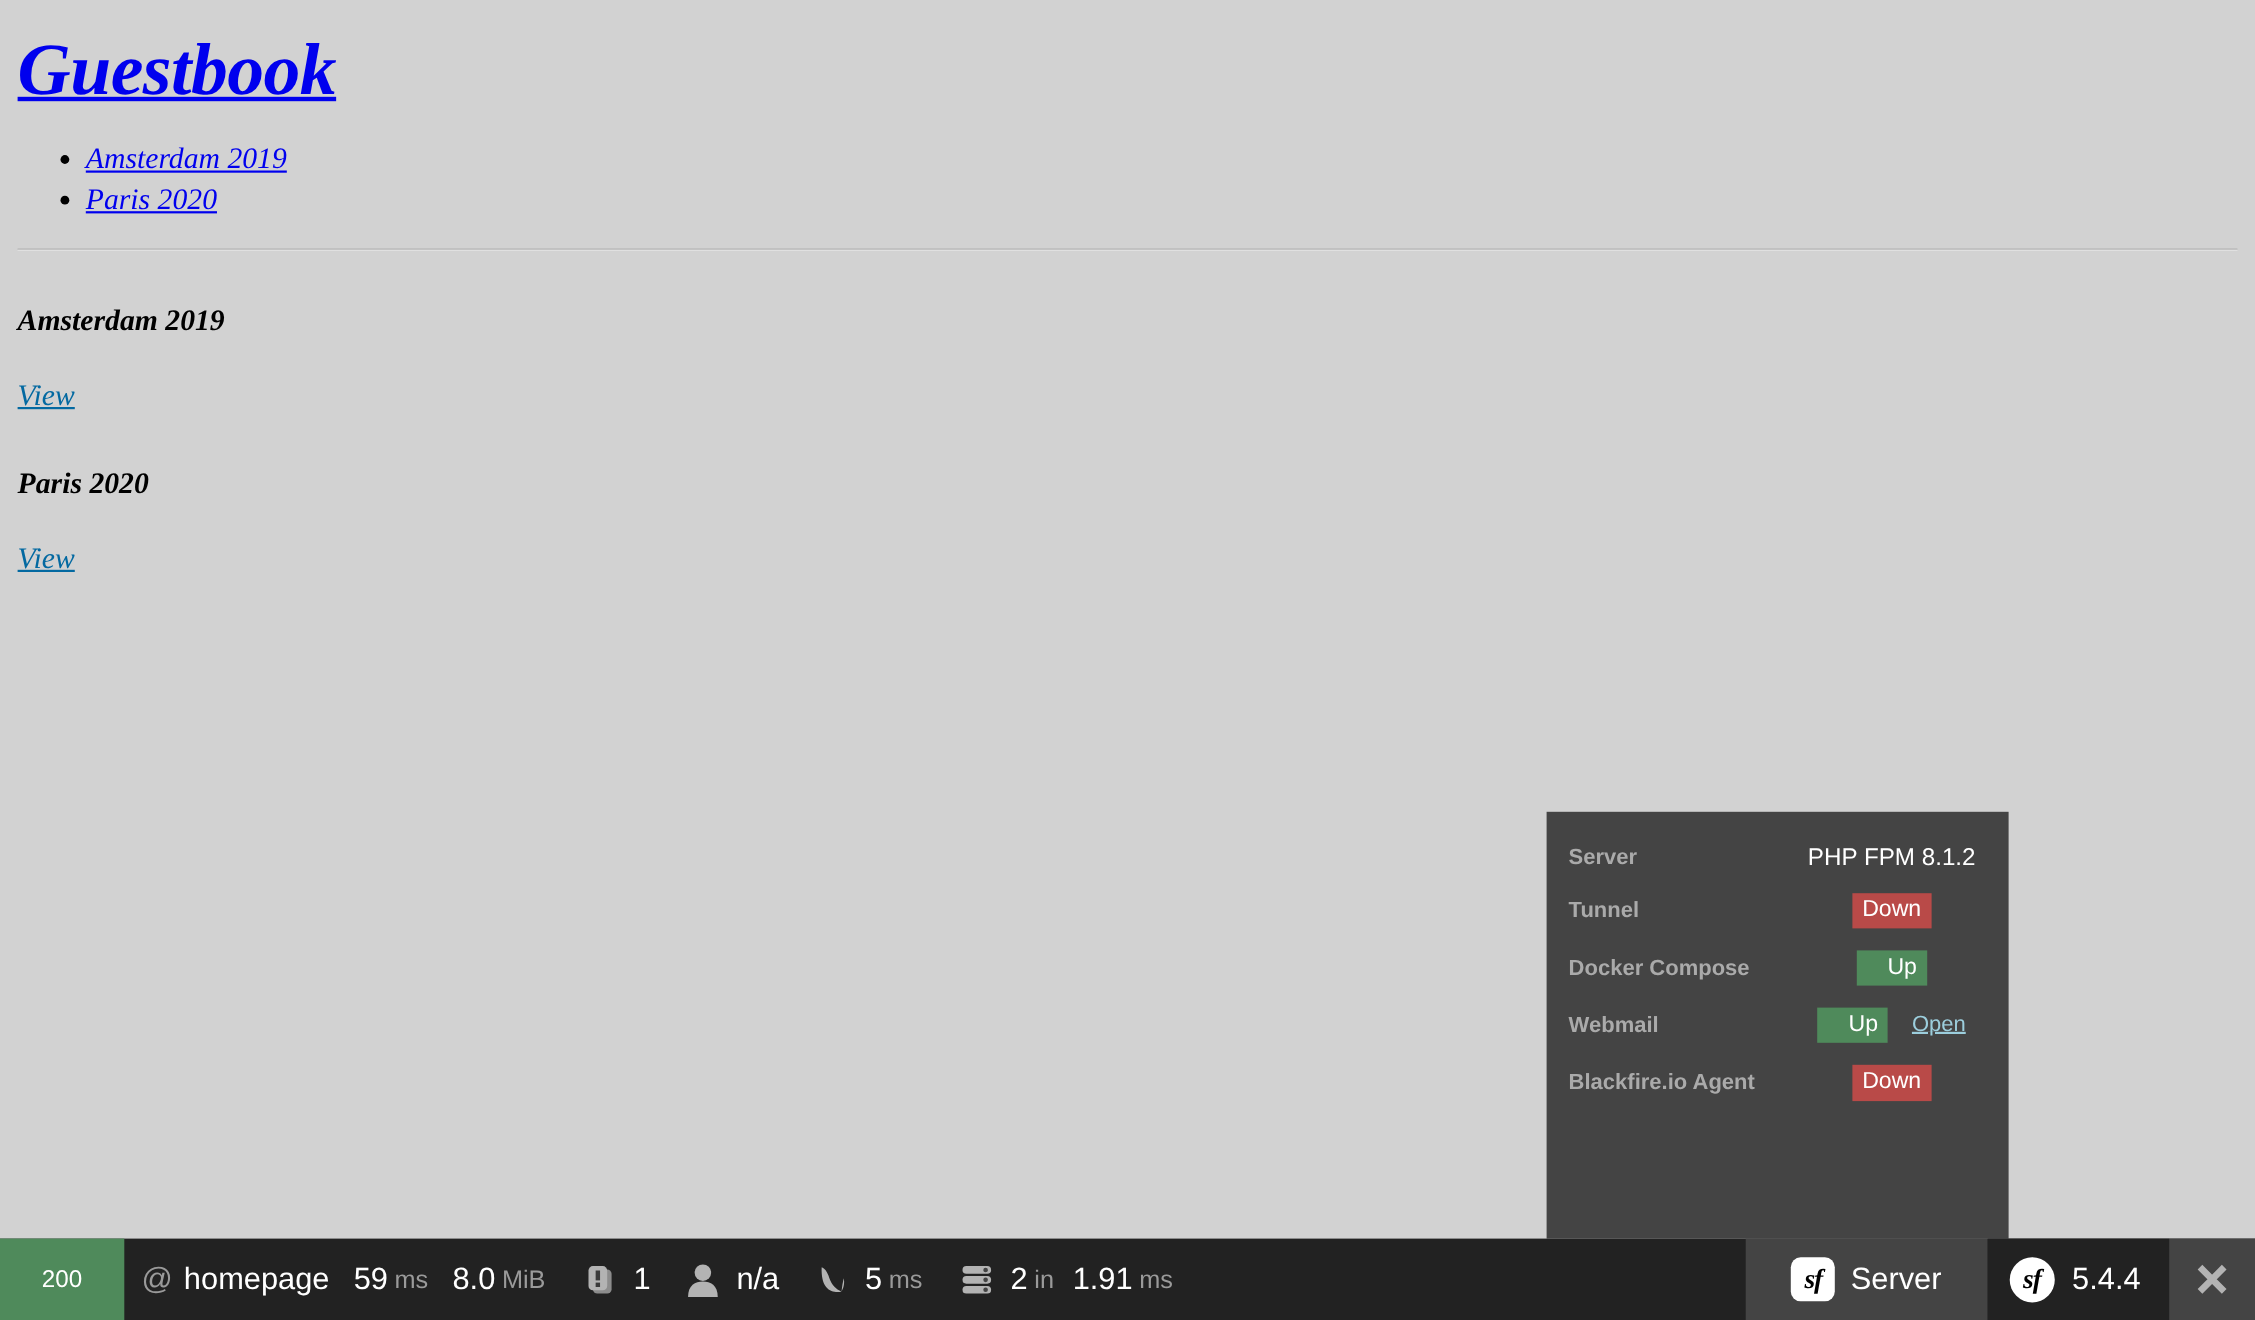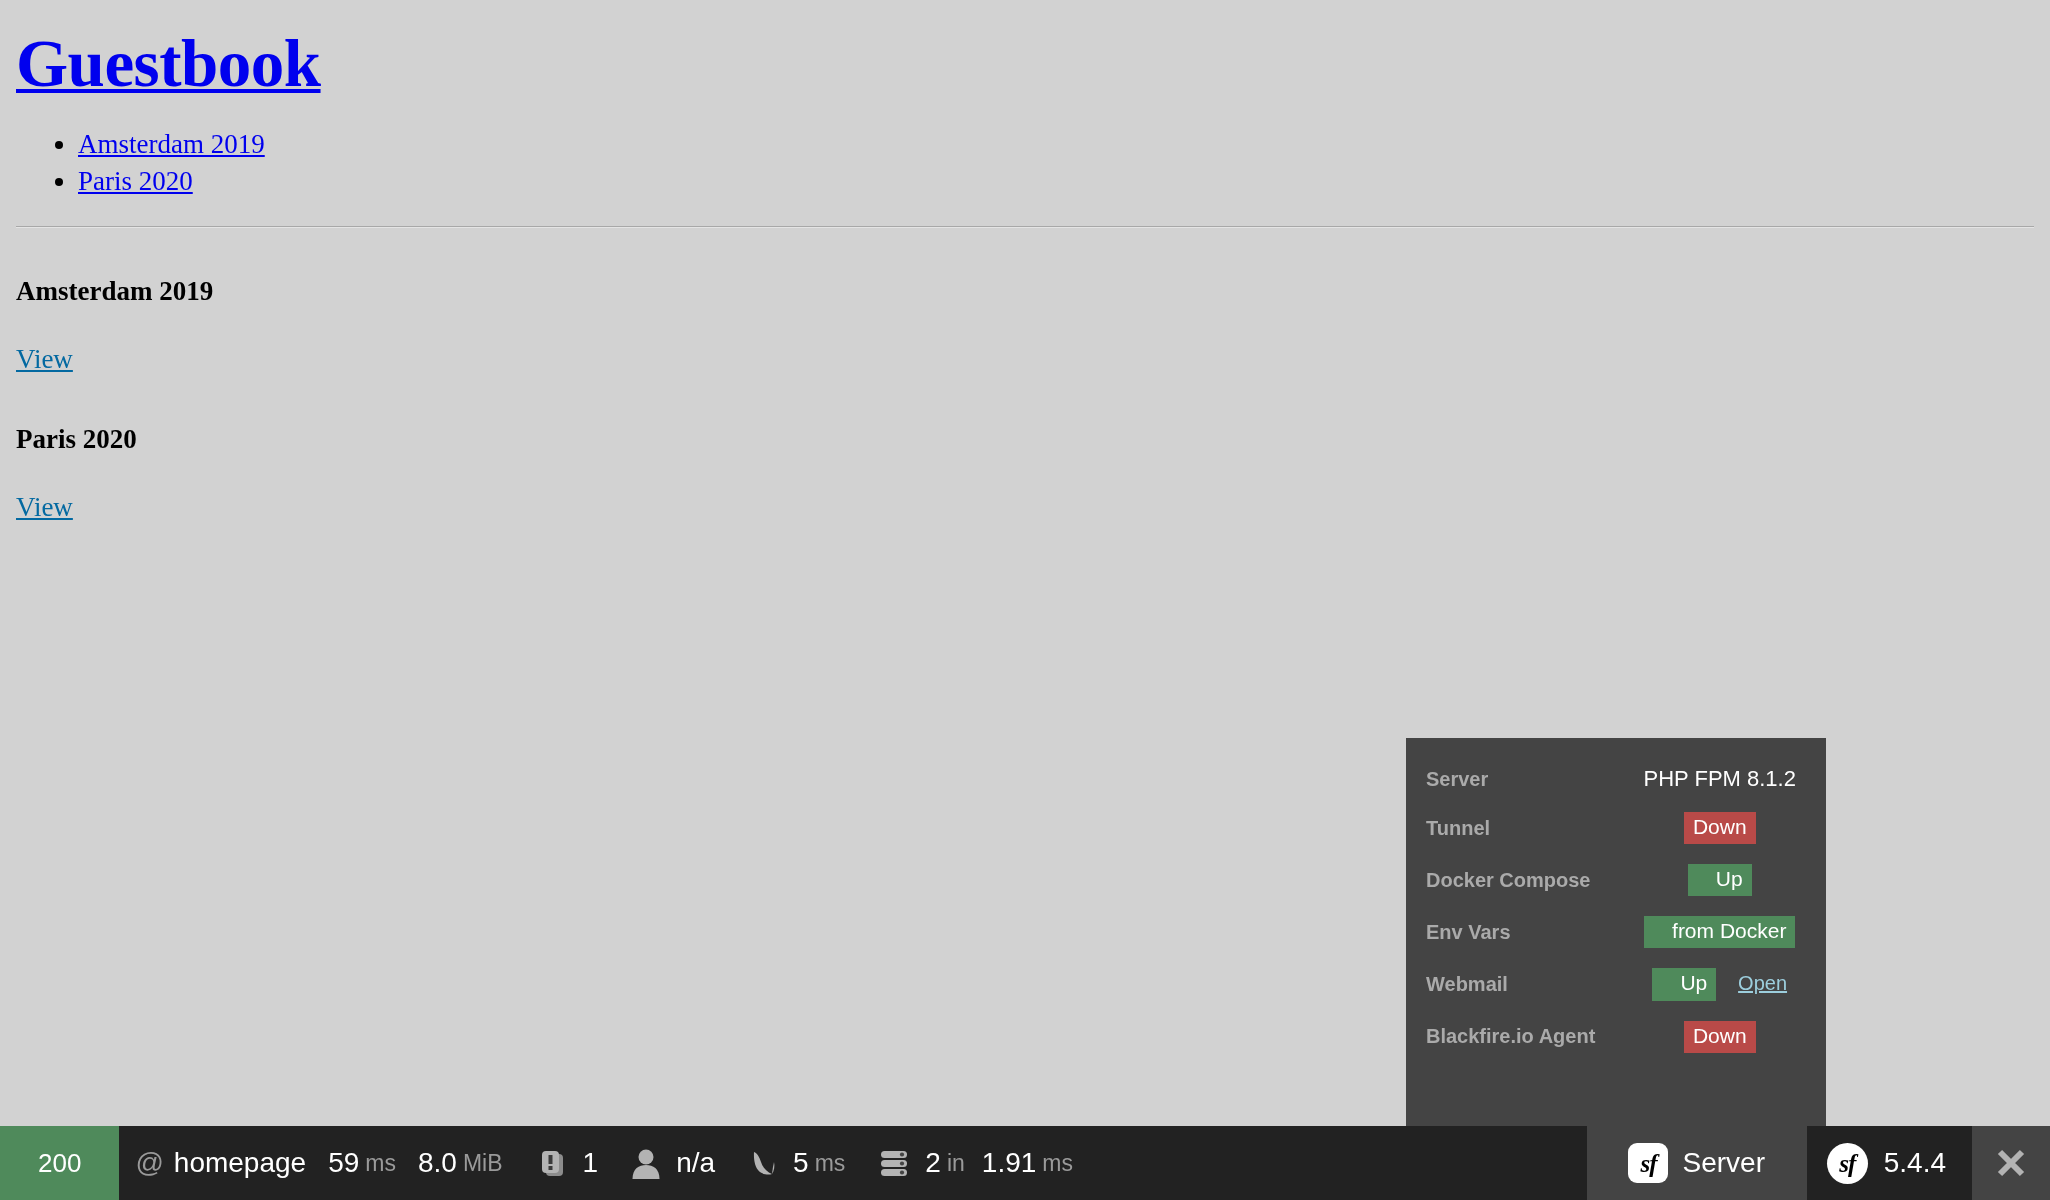--- a/index.html
+++ b/index.html
@@ -12,20 +12,21 @@
     background: #d2d2d2;
     font-family: "Liberation Serif", "DejaVu Serif", serif;
     color: #000;
     position: relative;
   }
 
   
   .page {
     padding: 0 16px;
     padding-top: 28px;
+    font-style: italic;
   }
   .site-title {
     font-size: 67px;
     font-weight: bold;
     line-height: 1.05;
     margin: 0 0 0 0;
     letter-spacing: -0.5px;
   }
   .site-title a {
     color: #0000ee;
@@ -91,21 +92,21 @@
   }
   .sf-block {
     display: flex;
     align-items: center;
     height: 100%;
     padding: 0 16px;
     white-space: nowrap;
   }
   .sf-status {
     background: #4f8a5b;
-    font-size: 26px;
+    font-size: 22px;
     color: #fff;
     padding: 0 38px;
     justify-content: center;
     min-width: 90px;
   }
   .sf-val {
     font-size: 28px;
     color: #fff;
   }
   .sf-unit {
@@ -270,26 +271,20 @@
           <span class="sf-badge down">Down</span>
         </td>
       </tr>
       <tr>
         <th>Docker Compose</th>
         <td>
           <span class="sf-badge up">Up</span>
         </td>
       </tr>
       <tr>
-        <th>Env Vars</th>
-        <td>
-          <span class="sf-badge up">from Docker</span>
-        </td>
-      </tr>
-      <tr>
         <th>Webmail</th>
         <td>
           <span class="sf-badge up">Up</span>
           <a href="#" class="sf-open-link">Open</a>
         </td>
       </tr>
       <tr>
         <th>Blackfire.io Agent</th>
         <td>
           <span class="sf-badge down">Down</span>

